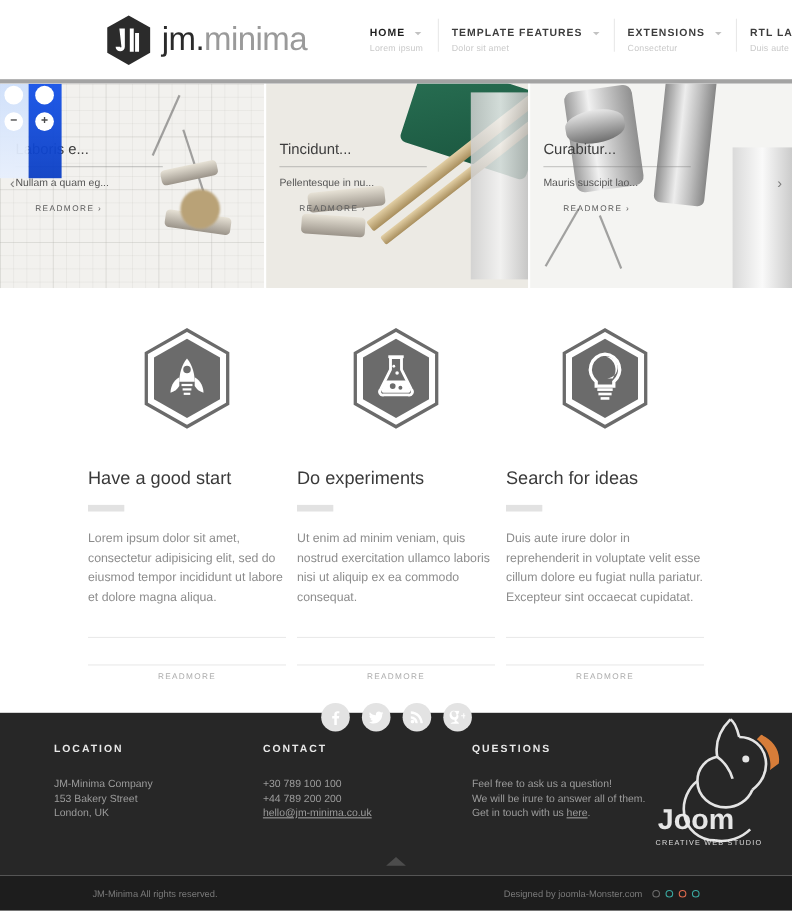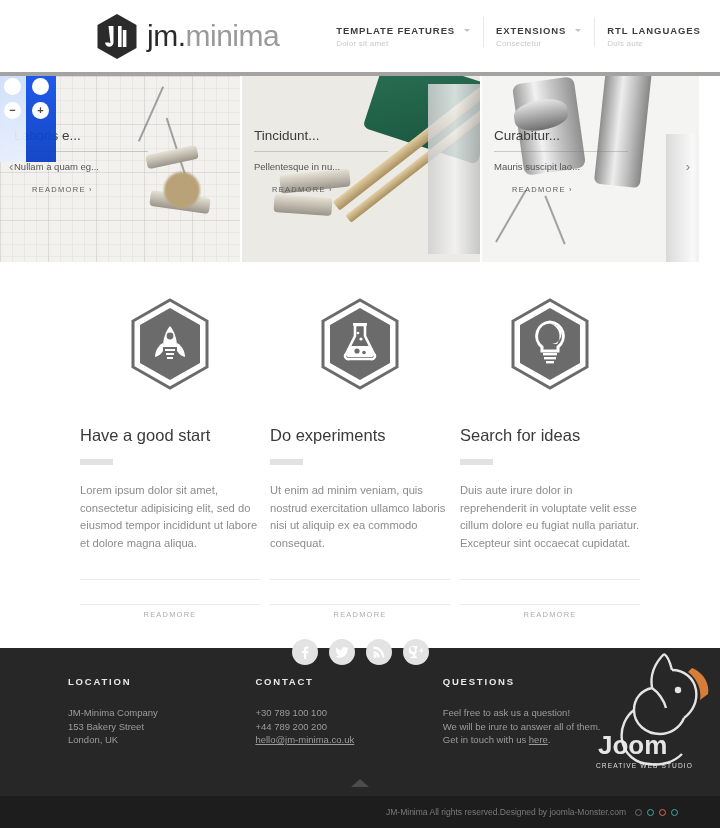--- a/index.html
+++ b/index.html
@@ -51,21 +51,21 @@
   .nav-sub {
     font-size: 8px; color: #c9c9c9; margin-top: 3px;
     letter-spacing: .2px; white-space: nowrap;
   }
 
   
   .slider { height: 186px; position: relative; overflow: hidden; display: flex; }
   .slide { position: relative; overflow: hidden; height: 186px; }
   .slide-1 { width: 240px; }
   .slide-2 { width: 240px; }
-  .slide-3 { width: 219px; }
+  .slide-3 { width: 240px; }
   .slide-bg { position:absolute; inset:0; }
 
   
   .bp {
     position:absolute; inset:0;
     background-color:#f2f1ee;
     background-image:
       linear-gradient(rgba(170,170,165,.20) 1px, transparent 1px),
       linear-gradient(90deg, rgba(170,170,165,.20) 1px, transparent 1px),
       linear-gradient(rgba(150,150,145,.10) 1px, transparent 1px),
@@ -186,21 +186,21 @@
     width: 26px; height: 26px; border-radius: 50%; background: #e3e3e3;
     display: flex; align-items: center; justify-content: center;
     color: #ffffff; font-size: 12px; position: relative; z-index: 2;
   }
 
   
   .footer {
     position: absolute; left: 0; right: 0; top: 648px; height: 148px;
     background: #272727; overflow: hidden;
   }
-  .footer-inner { display: flex; padding: 28px 80px 0 68px; position: relative; z-index: 2;}
+  .footer-inner { display: flex; padding: 28px 80px 0 49px; position: relative; z-index: 2;}
   .fcol { width: 190px; }
   .fcol.c2 { width: 190px; }
   .fcol.c3 { width: 200px; }
   .fcol-title {
     font-size: 9.5px; letter-spacing: 1.8px; color: #e8e8e8; font-weight: 700;
     text-transform: uppercase; margin-bottom: 19px;
   }
   .fline { font-size: 9.5px; color: #9c9c9c; line-height: 13.5px; }
   .fline a, .flink { color: #9c9c9c; }
 
@@ -215,21 +215,21 @@
   }
   .totop-tri {
     width: 0; height: 0; margin: 9px auto 0 auto;
     border-left: 9px solid transparent; border-right: 9px solid transparent;
     border-bottom: 8px solid #4c4c4c;
   }
 
   .copybar {
     position: absolute; left: 0; right: 0; top: 796px; height: 32px;
     background: #1d1d1d; display: flex; align-items: center;
-    padding: 0 42px; justify-content: flex-end;
+    padding: 0 84px; justify-content: space-between;
   }
   .copy-left { font-size: 8.5px; color: #7a7a7a; }
   .copy-right { display: flex; align-items: center; font-size: 8.5px; color: #7a7a7a; }
   .dots { display: flex; gap: 5px; margin-left: 9px; }
   .dot {
     width: 7px; height: 7px; border-radius: 50%;
     border: 1.5px solid #6b6b6b; background: transparent;
   }
 </style>
 </head>
@@ -245,20 +245,27 @@
           <path d="M13 13 h5 v16.5 a4.2 4.2 0 0 1 -8.4 0 h4.1 a0.6 0.6 0 0 0 1.2 0 z" fill="#ffffff" transform="translate(-0.5,0)"></path>
           <path d="M22 13 h3.6 v21 H22 z M26.8 17 h3.6 v17 h-3.6 z" fill="#ffffff"></path>
         </svg>
       </div>
       <div class="logo-text">
         <span>jm.</span><span class="light">minima</span>
       </div>
     </div>
 
     <div class="nav">
+      <div class="nav-item active">
+        <div class="nav-top">
+          <span class="nav-label">HOME</span>
+          <span class="caret"></span>
+        </div>
+        <span class="nav-sub">Lorem ipsum</span>
+      </div>
       <div class="nav-item">
         <div class="nav-top">
           <span class="nav-label">TEMPLATE FEATURES</span>
           <span class="caret"></span>
         </div>
         <span class="nav-sub">Dolor sit amet</span>
       </div>
       <div class="nav-item">
         <div class="nav-top">
           <span class="nav-label">EXTENSIONS</span>

